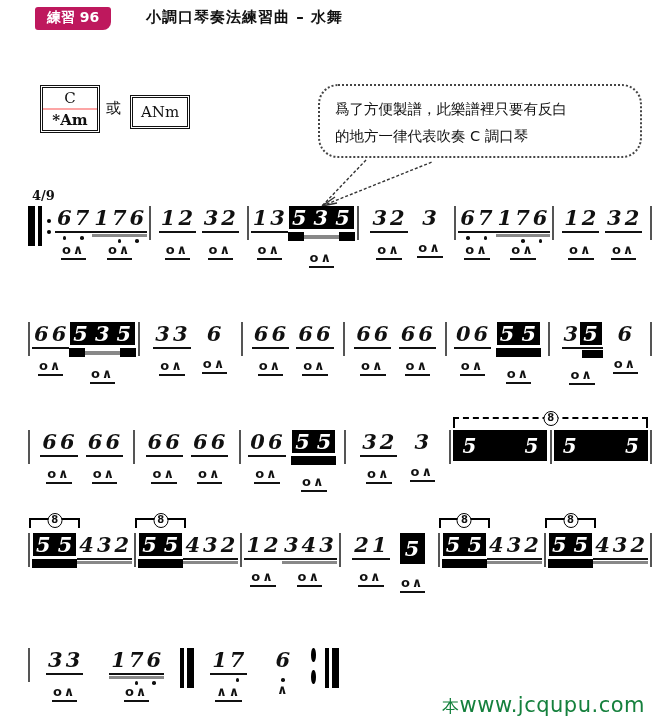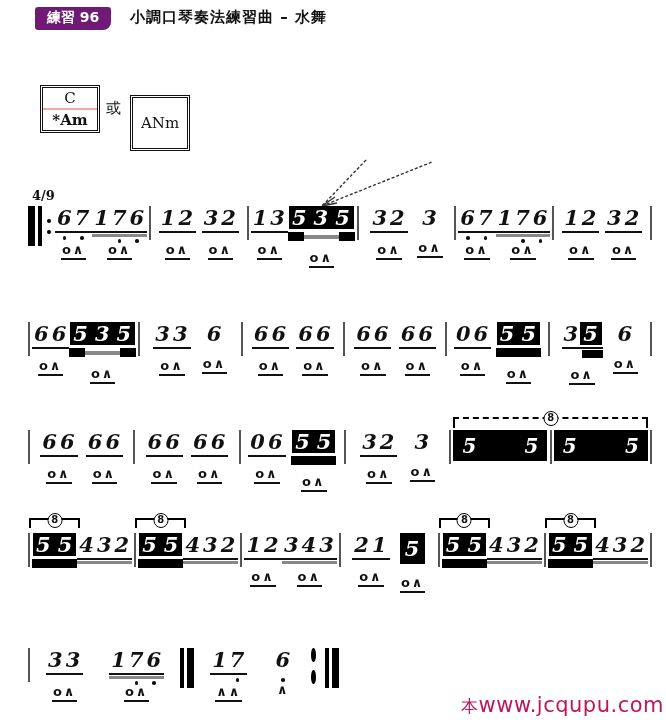--- a/index.html
+++ b/index.html
@@ -1,30 +1,30 @@
 <!DOCTYPE html>
 <html><head>
 <meta charset="utf-8">
 <style>
   html,body{margin:0;padding:0;background:#e8e8e8;}
   .page{position:relative;width:666px;height:724px;background:#fff;overflow:hidden;
         font-family:"DejaVu Sans",sans-serif;color:#111;}
 
   
-  .hdr-badge{position:absolute;left:35px;top:7px;background:#701a75;color:#fff;
+  .hdr-badge{position:absolute;left:35px;top:7px;background:#be185d;color:#fff;
              padding:2px 12px 3px;border-radius:3px 3px 8px 3px;font-size:14px;font-weight:bold;}
-  .hdr-title{position:absolute;left:130px;top:8px;font-size:15px;font-weight:bold;letter-spacing:1px;}
+  .hdr-title{position:absolute;left:146px;top:8px;font-size:15px;font-weight:bold;letter-spacing:1px;}
 
   
   .chordbox{position:absolute;left:40px;top:85px;width:54px;border:3px double #111;
             text-align:center;font-family:"DejaVu Serif",serif;font-size:15px;background:#fff;}
   .chordbox .cell{padding:1px 0;}
   .chordbox .cell+.cell{border-top:2px solid #fca5a5;font-weight:bold;}
   .or-text{position:absolute;left:106px;top:99px;font-size:15px;}
-  .chordbox2{position:absolute;left:130px;top:95px;border:3px double #111;padding:16px 8px;
+  .chordbox2{position:absolute;left:130px;top:95px;border:3px double #111;padding:5px 8px;
              font-family:"DejaVu Serif",serif;font-size:15px;background:#fff;}
 
   
   .bubble{position:absolute;left:318px;top:84px;width:290px;height:50px;
           border:2px dotted #444;border-radius:20px;padding:10px 15px;
           font-size:14.5px;line-height:1.85;background:#fff;}
   .tail-svg{position:absolute;left:0;top:0;pointer-events:none;}
 
   
   .tsig{position:absolute;left:32px;top:188px;font:bold 13px "DejaVu Serif",serif;}
@@ -79,38 +79,42 @@
        border:2px solid #000;border-bottom:none;}
   .br8 .c8{top:-7px;}
   .span8{position:relative;flex:2;display:flex;align-items:flex-start;padding-top:0;}
   .span8 .ovl{position:absolute;top:-13px;left:2px;right:2px;height:9px;
               border:2px dashed #000;border-bottom:none;}
   .span8 .ovl .c8{top:-8px;}
 
   .repdots{display:flex;flex-direction:column;justify-content:center;gap:8px;height:36px;margin:0 6px 0 2px;}
   .repdots i{width:4.5px;height:4.5px;border-radius:50%;background:#000;}
 
-  .watermark{position:absolute;right:2px;bottom:6px;font-size:21px;color:#be185d;letter-spacing:0.5px;}
+  .watermark{position:absolute;right:21px;bottom:6px;font-size:21px;color:#15803d;letter-spacing:0.5px;}
   .watermark .cjk{font-size:17px;}
 </style>
 </head>
 <body>
 
 <div class="page">
 
   <div class="hdr-badge">練習 96</div>
   <div class="hdr-title">小調口琴奏法練習曲 – 水舞</div>
 
   <div class="chordbox">
     <div class="cell">C</div>
     <div class="cell">*Am</div>
   </div>
   <div class="or-text">或</div>
   <div class="chordbox2">ANm</div>
 
+  <div class="bubble">
+    <div>爲了方便製譜，此樂譜裡只要有反白</div>
+    <div>的地方一律代表吹奏 C 調口琴</div>
+  </div>
   <svg class="tail-svg" width="666" height="724">
     <line x1="366" y1="160" x2="322" y2="206" stroke="#333" stroke-width="1.4" stroke-dasharray="3 2"></line>
     <line x1="322" y1="206" x2="432" y2="162" stroke="#333" stroke-width="1.4" stroke-dasharray="3 2"></line>
     <path d="M322,206 l13,-9 M322,206 l15,-3" stroke="#333" stroke-width="1.4" fill="none"></path>
   </svg>
 
   <div class="tsig">4/9</div>
 
   <div class="score">
       <div class="mline">

